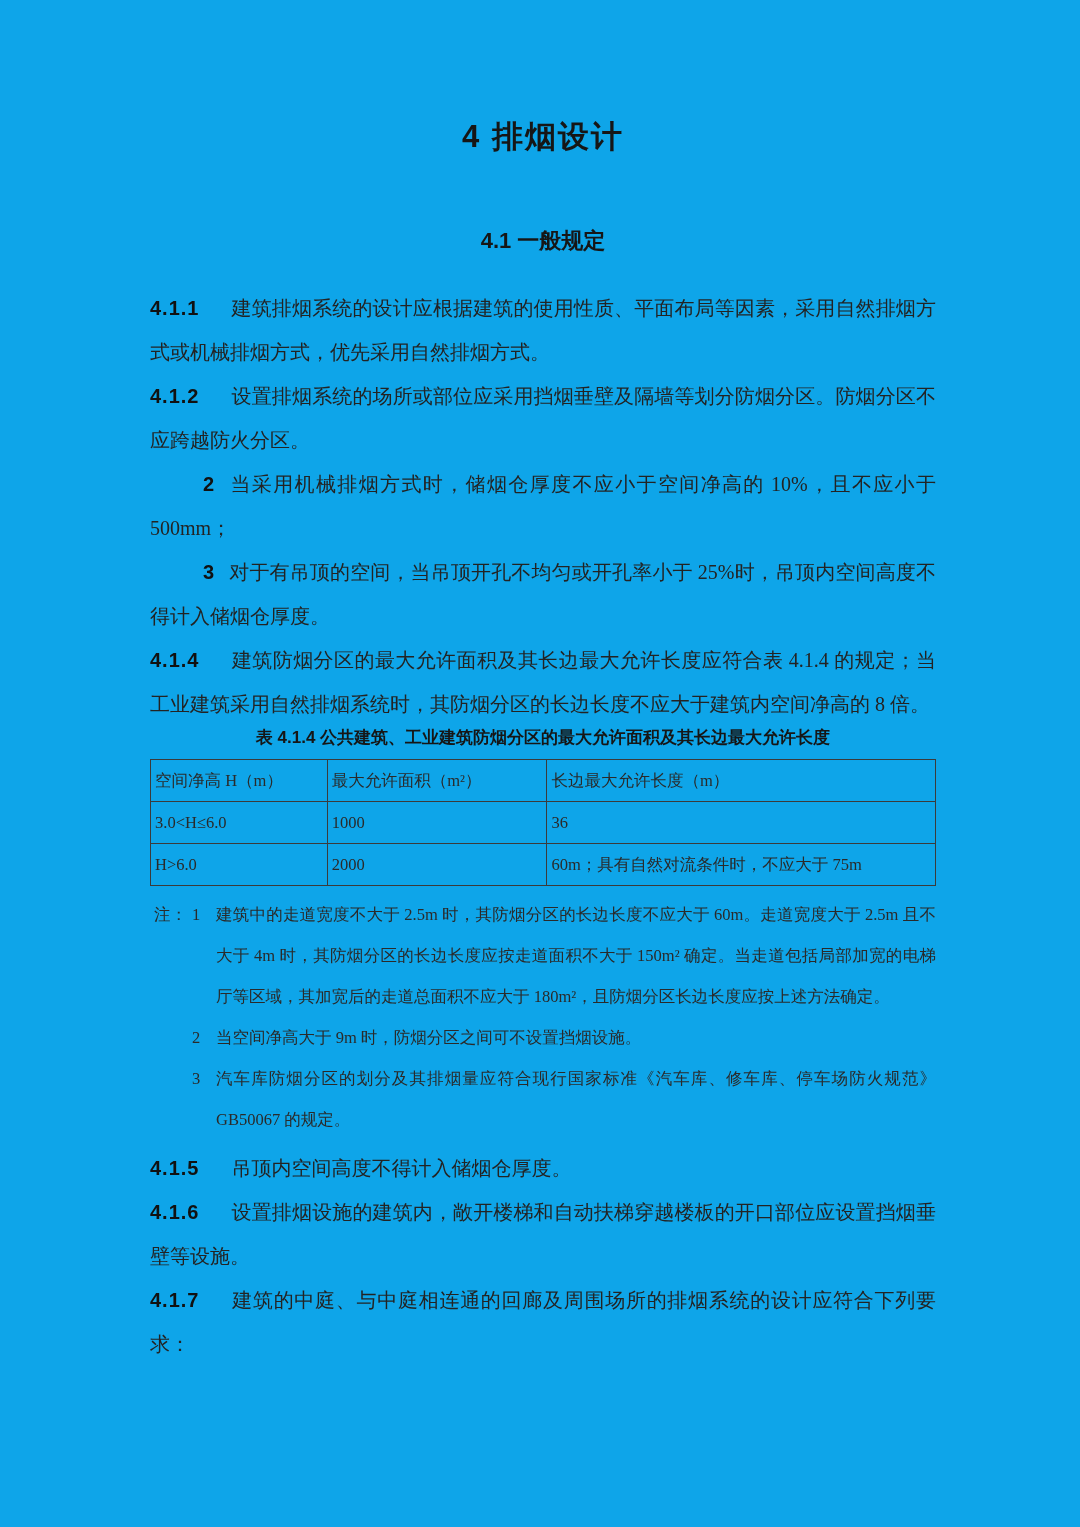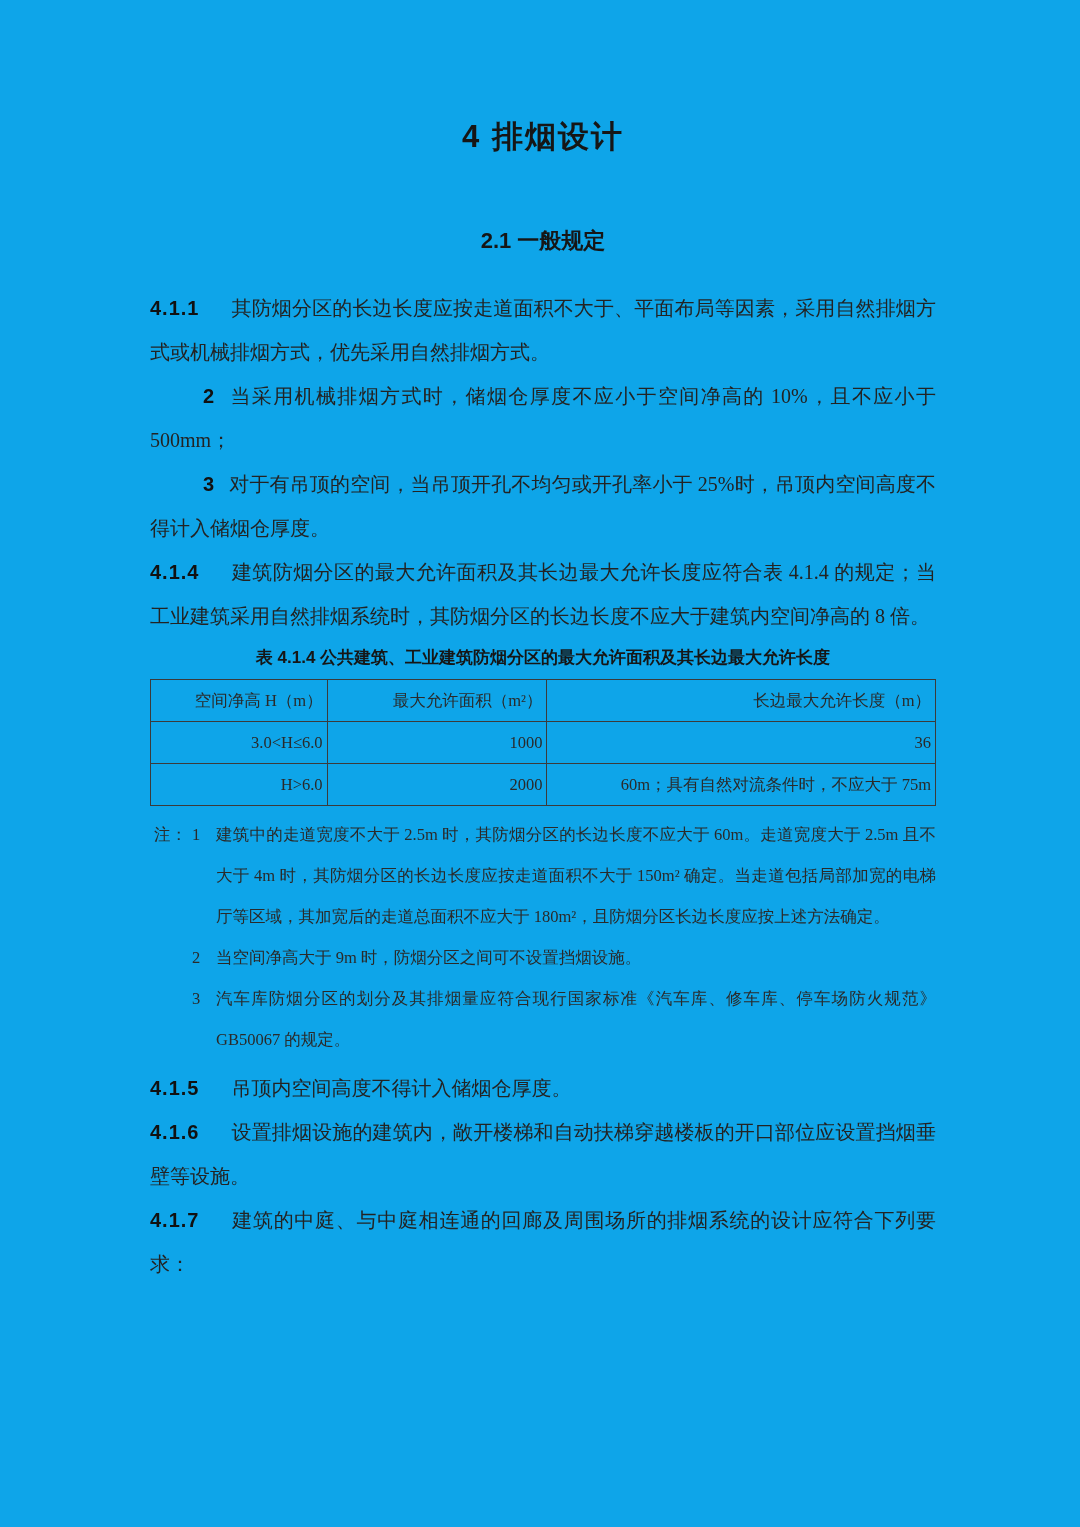--- a/index.html
+++ b/index.html
@@ -50,38 +50,38 @@
     font-family: "Liberation Sans", "DejaVu Sans", sans-serif;
     font-weight: 700;
     font-style: normal;
     color: #111;
     margin-right: 32px;
     letter-spacing: 1px;
   }
   .lvl1 .clause-num, .lvl2 .clause-num { margin-right: 14px; }
   
   .table-caption {
-    margin: 8px 0 10px 0;
+    margin: 0 0 10px 0;
     text-align: center;
     font-family: "Liberation Sans", "DejaVu Sans", sans-serif;
     font-size: 17px;
     font-weight: 700;
     color: #161616;
   }
   table.spec-table {
     width: 786px;
     border-collapse: collapse;
     table-layout: fixed;
     font-size: 16.5px;
     color: #2a2a2a;
   }
   table.spec-table th, table.spec-table td {
     border: 1.6px solid #3b3b3b;
     height: 41px;
-    text-align: right;
+    text-align: left;
     vertical-align: middle;
     font-weight: 400;
     padding: 0 4px;
   }
   table.spec-table col.c1 { width: 22.5%; }
   table.spec-table col.c2 { width: 28%; }
   table.spec-table col.c3 { width: 49.5%; }
   
   .notes {
     margin: 8px 0 6px 4px;
@@ -93,24 +93,25 @@
   .note-num   { width: 24px; flex: 0 0 24px; }
   .note-text  { flex: 1; text-align: justify; }
 </style>
 </head>
 <body>
 
 <div class="page">
 
   <h1 class="chapter-title">4 排烟设计</h1>
 
-  <h2 class="section-title">2.1 一般规定</h2>
+  <h2 class="section-title">4.1 一般规定</h2>
 
   <div class="clauses" id="body-before">
-      <p class="lvl0"><span class="clause-num">4.1.1</span><span>其防烟分区的长边长度应按走道面积不大于、平面布局等因素，采用自然排烟方式或机械排烟方式，优先采用自然排烟方式。</span></p>
+      <p class="lvl0"><span class="clause-num">4.1.1</span><span>建筑排烟系统的设计应根据建筑的使用性质、平面布局等因素，采用自然排烟方式或机械排烟方式，优先采用自然排烟方式。</span></p>
+      <p class="lvl0"><span class="clause-num">4.1.2</span><span>设置排烟系统的场所或部位应采用挡烟垂壁及隔墙等划分防烟分区。防烟分区不应跨越防火分区。</span></p>
       <p class="lvl1"><span class="clause-num">2</span><span>当采用机械排烟方式时，储烟仓厚度不应小于空间净高的 10%，且不应小于 500mm；</span></p>
       <p class="lvl1"><span class="clause-num">3</span><span>对于有吊顶的空间，当吊顶开孔不均匀或开孔率小于 25%时，吊顶内空间高度不得计入储烟仓厚度。</span></p>
       <p class="lvl0"><span class="clause-num">4.1.4</span><span>建筑防烟分区的最大允许面积及其长边最大允许长度应符合表 4.1.4 的规定；当工业建筑采用自然排烟系统时，其防烟分区的长边长度不应大于建筑内空间净高的 8 倍。</span></p>
     </div>
 
   <div class="table-caption">表 4.1.4 公共建筑、工业建筑防烟分区的最大允许面积及其长边最大允许长度</div>
 
   <table class="spec-table">
     <colgroup>
         <col class="c1">

